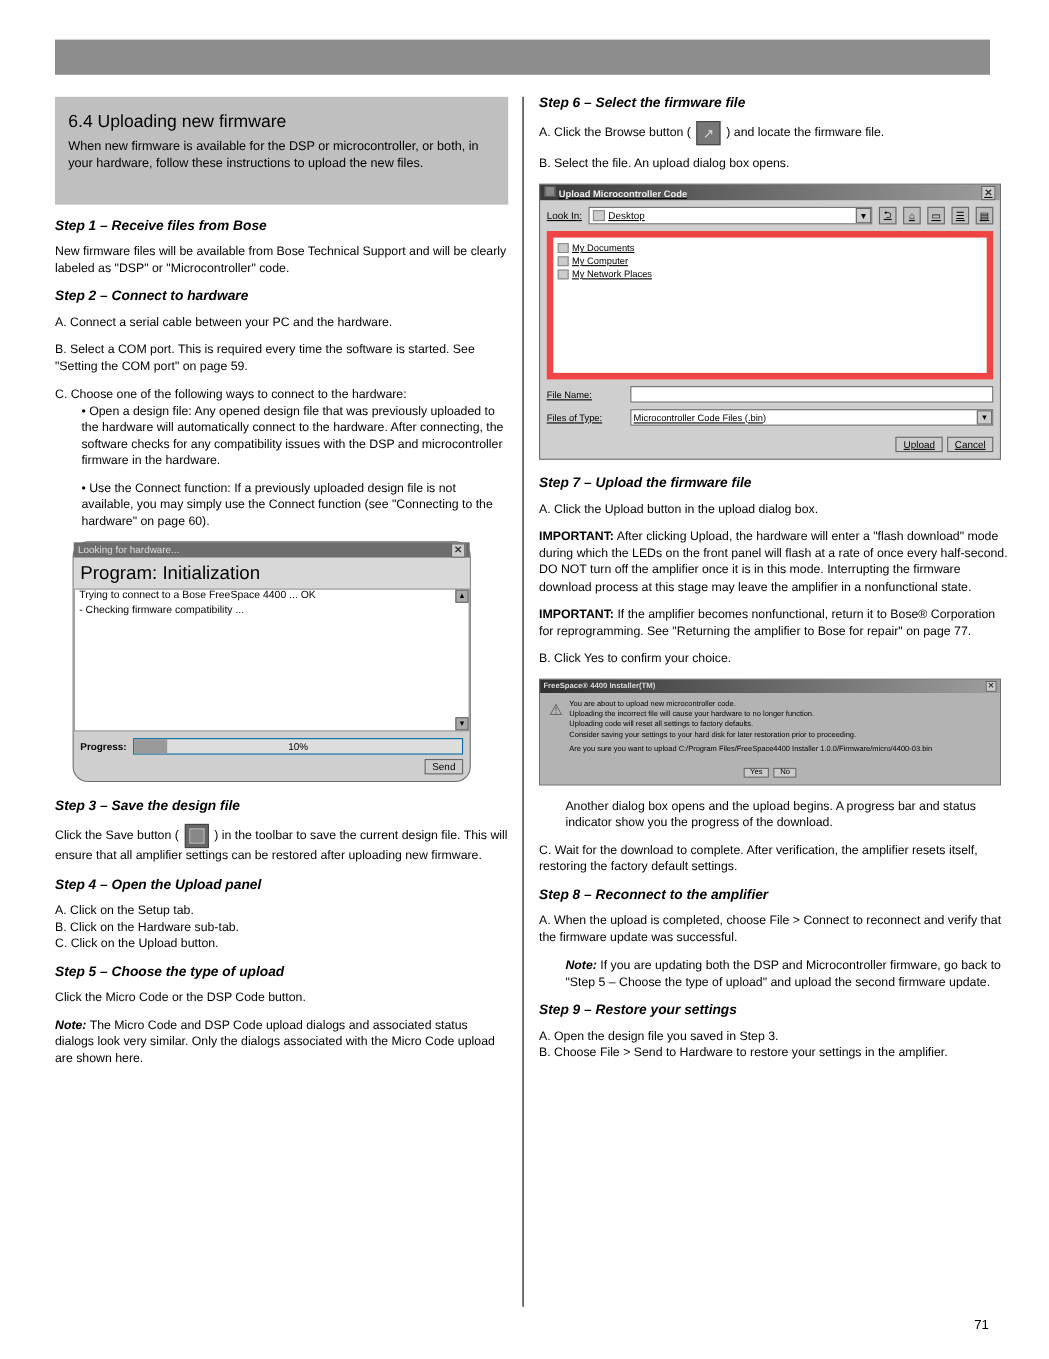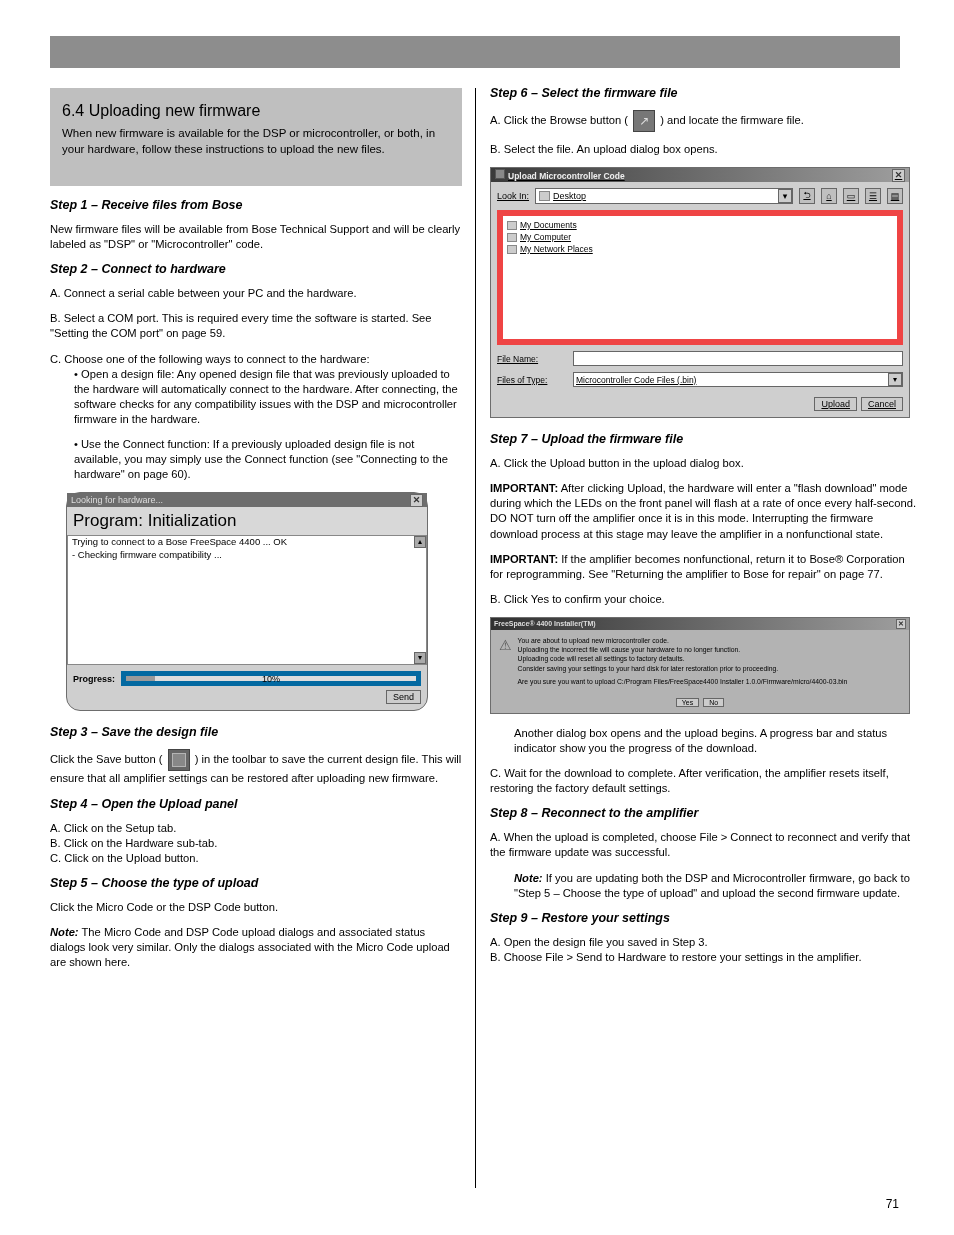--- a/index.html
+++ b/index.html
@@ -23,21 +23,21 @@
   .dlg-close-x { width: 13px; height: 13px; background: #ccc; border: 1px solid #666; text-align: center; line-height: 11px; font-size: 9px; color: #333; font-weight: bold; }
 
   .hw-dlg { width: 362px; margin-left: 16px; border-radius: 14px; }
   .hw-status { background: #d8d8d8; padding: 4px 6px; font-size: 17px; }
   .hw-log { background: #fff; border: 1px solid #888; height: 130px; padding: 0 4px; font-size: 9.5px; line-height: 1.3; position: relative; }
   .hw-scroll-up { position: absolute; right: 0; top: 0; width: 12px; height: 12px; background: #aaa; border: 1px solid #666; font-size: 8px; text-align: center; }
   .hw-scroll-down { position: absolute; right: 0; bottom: 0; width: 12px; height: 12px; background: #aaa; border: 1px solid #666; font-size: 8px; text-align: center; }
   .hw-bottom { padding: 6px; }
   .hw-progress-row { display: flex; align-items: center; gap: 6px; }
   .hw-progress-label { font-size: 9px; font-weight: bold; }
-  .hw-progress-bar { flex: 1; height: 15px; border: 5px solid #0369a1; background: #ddd; position: relative; }
+  .hw-progress-bar { flex: 1; height: 15px; border: 1px solid #0369a1; background: #ddd; position: relative; }
   .hw-progress-fill { height: 100%; background: #9a9a9a; }
   .hw-progress-text { position: absolute; left: 0; right: 0; top: 0; bottom: 0; display: flex; align-items: center; justify-content: center; font-size: 9px; }
   .hw-close-row { display: flex; justify-content: flex-end; margin-top: 4px; }
   .dlg-btn { background: #ccc; border: 1px solid #666; font-size: 9px; padding: 1px 6px; }
 
   .upload-dlg { width: 420px; font-size: 9px; text-decoration: underline; }
   .upload-titlebar { background: linear-gradient(to right, #3a3a3a, #9e9e9e); color: #eee; display: flex; justify-content: space-between; align-items: center; height: 14px; padding: 0 4px; font-size: 8.5px; font-weight: bold; }
   .upload-titlebar .title-icon { width: 10px; height: 10px; background: #888; border: 1px solid #555; display: inline-block; margin-right: 3px; }
   .upload-body { padding: 6px; }
   .upload-row { display: flex; align-items: center; gap: 6px; margin-bottom: 6px; }

